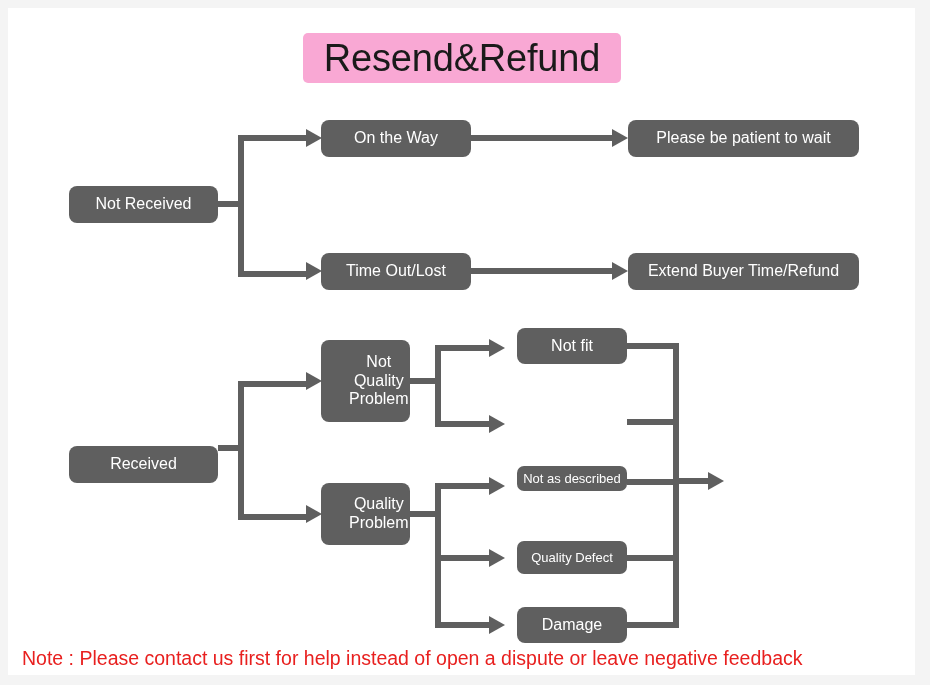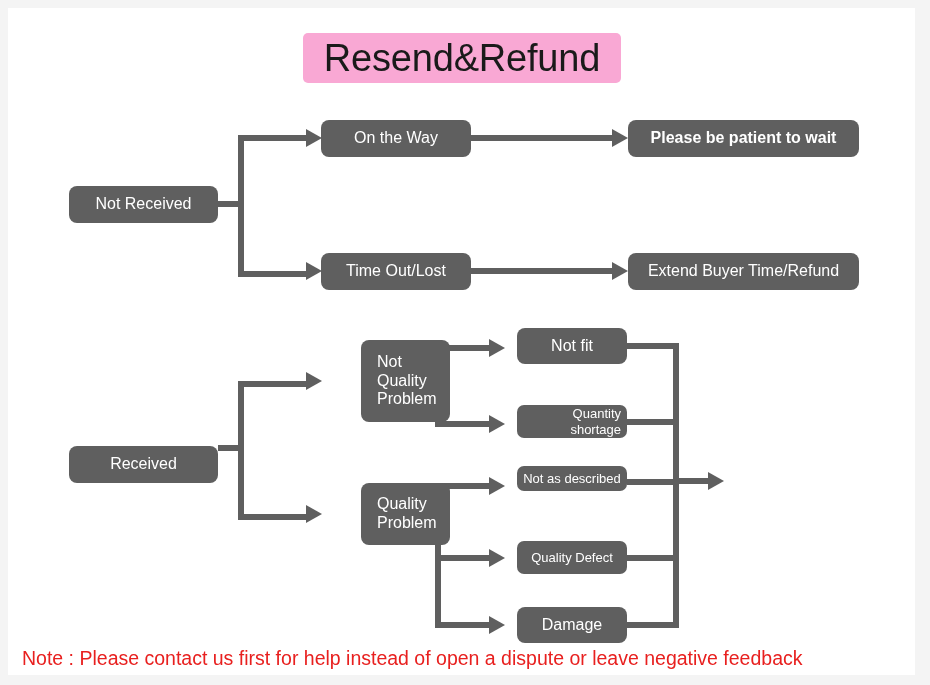--- a/index.html
+++ b/index.html
@@ -55,21 +55,21 @@
     align-items: center;
     justify-content: center;
     text-align: right;
     font-size: 16px;
     line-height: 1.18;
     padding: 0 6px;
     z-index: 3;
     white-space: pre-line;
   }
   .node.small  { font-size: 13px; border-radius: 7px; }
-  .node.leftal { justify-content: flex-start; text-align: left; padding-left: 16px; margin-left: 40px; }
+  .node.leftal { justify-content: flex-start; text-align: center; padding-left: 28px; }
 
   
   .hline, .vline {
     position: absolute;
     background: #5f5f5f;
     z-index: 1;
   }
   .hline { height: 6px; }
   .vline { width: 6px; }
 
@@ -108,21 +108,21 @@
 
   <div class="hline" style="left:218px; top:201px; width:26px;"></div>
   <div class="vline" style="left:238px; top:135px; height:142px;"></div>
 
   <div class="hline" style="left:238px; top:135px; width:72px;"></div>
   <div class="arrow" style="left:306px; top:129px;"></div>
   <div class="node" style="left:321px; top:120px; width:150px; height:37px;">On the Way</div>
 
   <div class="hline" style="left:471px; top:135px; width:147px;"></div>
   <div class="arrow" style="left:612px; top:129px;"></div>
-  <div class="node" style="left:628px; top:120px; width:231px; height:37px;font-weight:bold;">Please be patient to wait</div>
+  <div class="node" style="left:628px; top:120px; width:231px; height:37px;">Please be patient to wait</div>
 
   <div class="hline" style="left:238px; top:271px; width:72px;"></div>
   <div class="arrow" style="left:306px; top:262px;"></div>
   <div class="node" style="left:321px; top:253px; width:150px; height:37px;">Time Out/Lost</div>
 
   <div class="hline" style="left:471px; top:268px; width:147px;"></div>
   <div class="arrow" style="left:612px; top:262px;"></div>
   <div class="node" style="left:628px; top:253px; width:231px; height:37px;">Extend Buyer Time/Refund</div>
 
   <div class="node" style="left:69px; top:430px; width:149px; height:37px;margin-top:16px;">Received</div>
@@ -143,21 +143,20 @@
 
   <div class="hline" style="left:410px; top:378px; width:31px;"></div>
   <div class="vline" style="left:435px; top:345px; height:82px;"></div>
 
   <div class="hline" style="left:435px; top:345px; width:58px;"></div>
   <div class="arrow" style="left:489px; top:339px;"></div>
   <div class="node" style="left:517px; top:328px; width:110px; height:36px;">Not fit</div>
 
   <div class="hline" style="left:435px; top:421px; width:58px;"></div>
   <div class="arrow" style="left:489px; top:415px;"></div>
-  <div class="node small" style="left:517px; top:405px; width:110px; height:33px;">Quantity shortage</div>
 
   <div class="hline" style="left:410px; top:511px; width:31px;"></div>
   <div class="vline" style="left:435px; top:483px; height:145px;"></div>
 
   <div class="hline" style="left:435px; top:483px; width:58px;"></div>
   <div class="arrow" style="left:489px; top:477px;"></div>
   <div class="node small" style="left:517px; top:466px; width:110px; height:25px;">Not as described</div>
 
   <div class="hline" style="left:435px; top:555px; width:58px;"></div>
   <div class="arrow" style="left:489px; top:549px;"></div>

